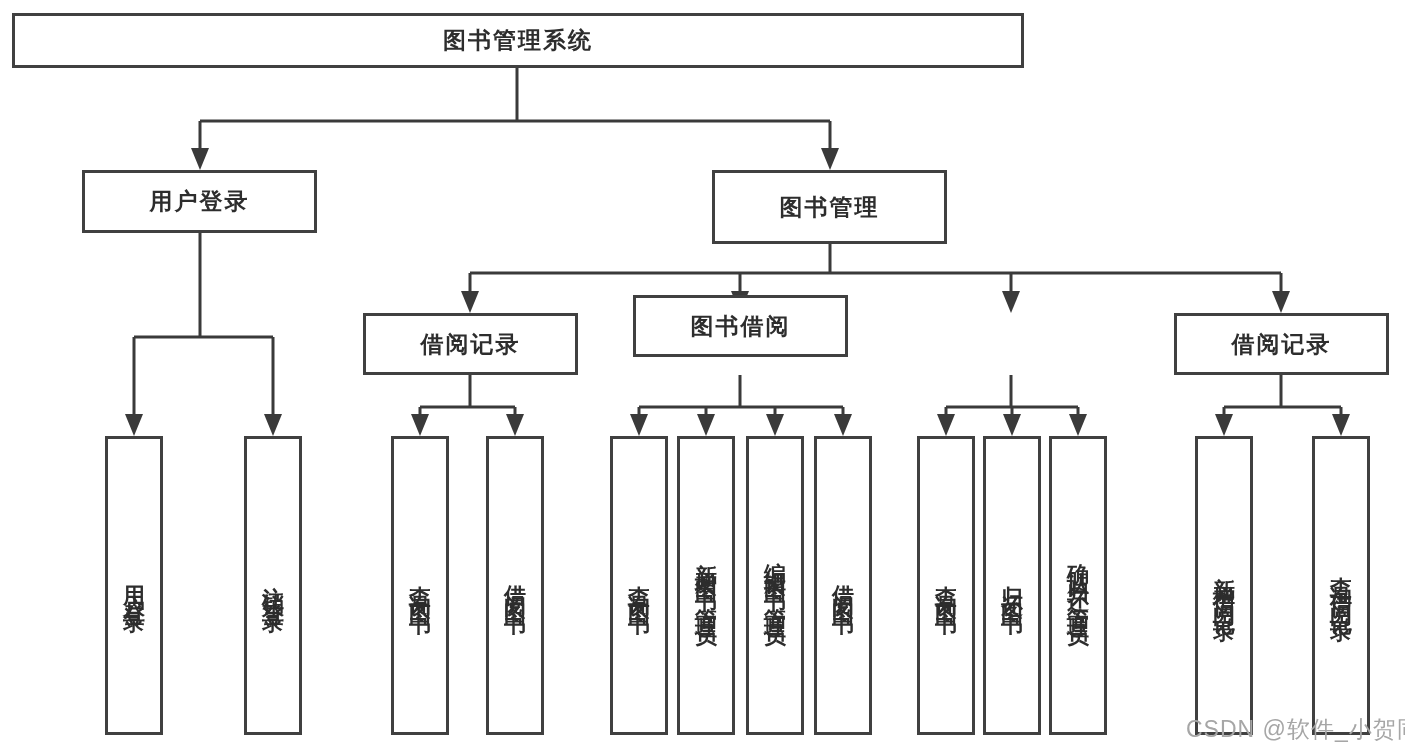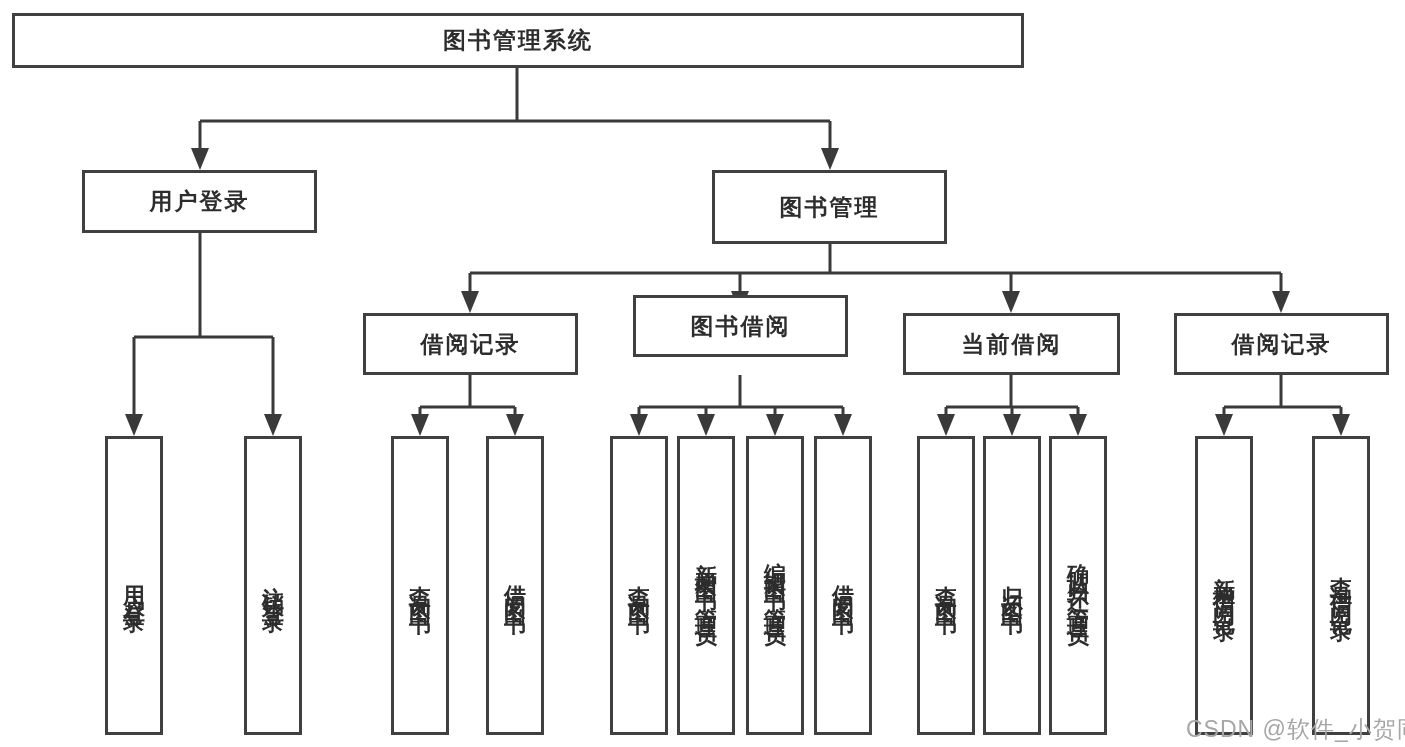--- a/index.html
+++ b/index.html
@@ -74,23 +74,20 @@
   <div class="box h" style="left:712px;top:170px;width:235px;height:74px">
     <span class="lbl">图书管理</span>
   </div>
 
   <div class="box h" style="left:363px;top:313px;width:215px;height:62px">
     <span class="lbl">借阅记录</span>
   </div>
   <div class="box h" style="left:633px;top:295px;width:215px;height:62px">
     <span class="lbl">图书借阅</span>
   </div>
-  <div class="box h" style="left:903px;top:313px;width:217px;height:62px">
-    <span class="lbl">当前借阅</span>
-  </div>
   <div class="box h" style="left:1174px;top:313px;width:215px;height:62px">
     <span class="lbl">借阅记录</span>
   </div>
 
   <div class="box v" style="left:105px;top:436px;width:58px;height:299px">
     <span class="lbl">用户登录</span>
   </div>
   <div class="box v" style="left:244px;top:436px;width:58px;height:299px">
     <span class="lbl">注销登录</span>
   </div>

